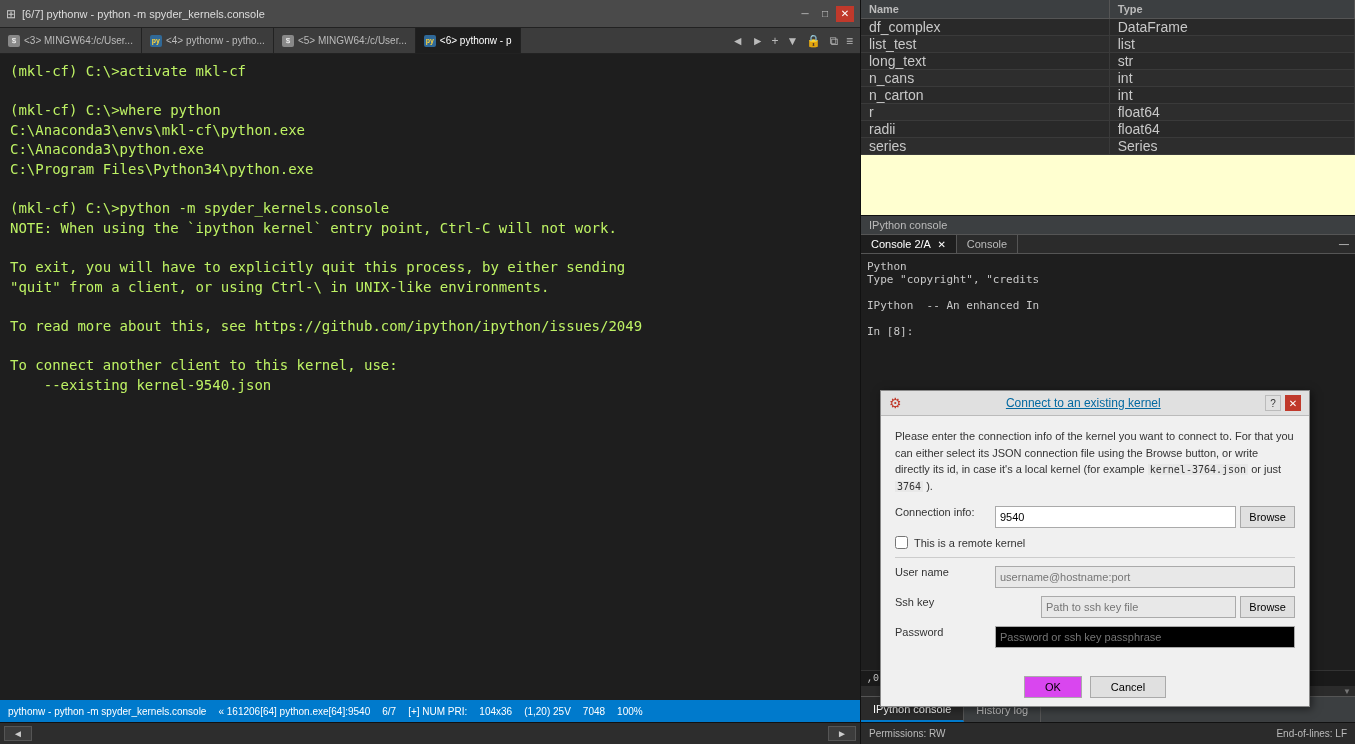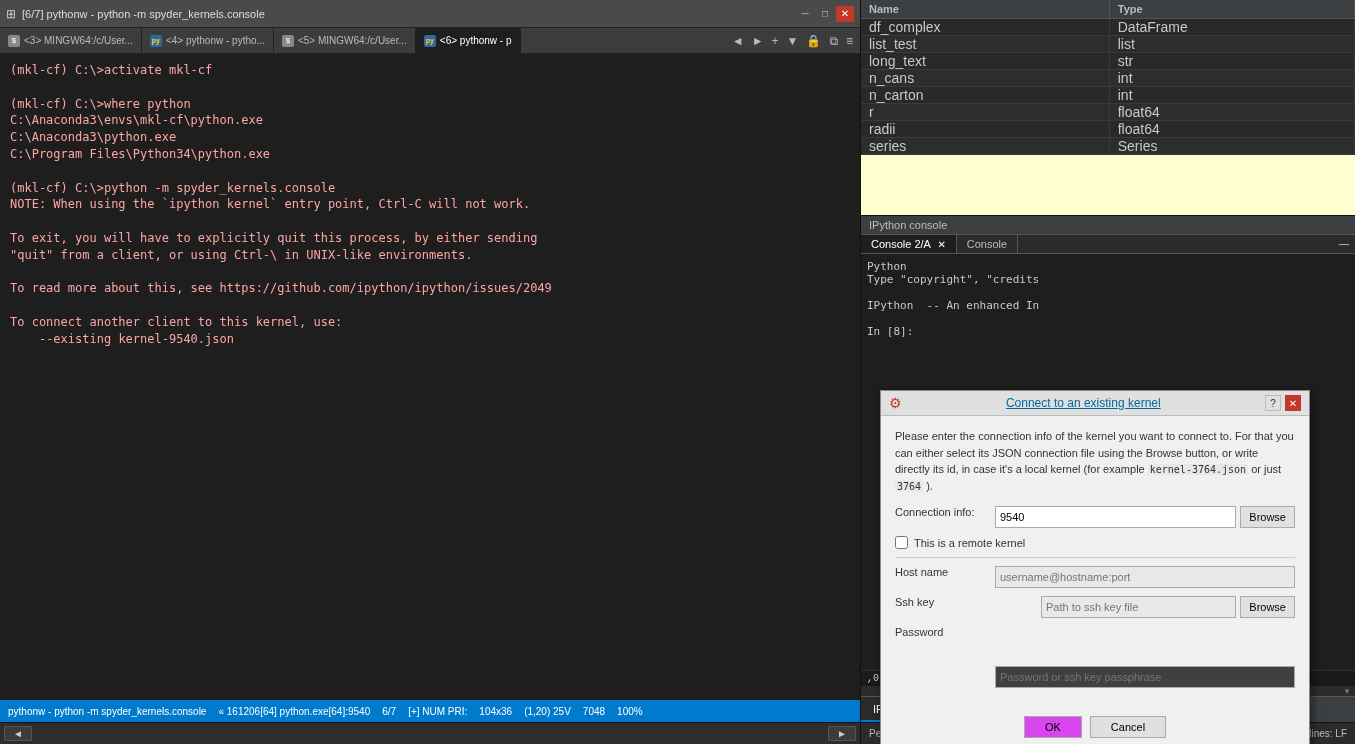--- a/index.html
+++ b/index.html
@@ -49,23 +49,23 @@
     .tab-item.active { background: #1e1e1e; color: #fff; }
     .tab-icon-mingw { display: inline-block; width: 12px; height: 12px; background: #888; border-radius: 2px; font-size: 8px; color: #fff; text-align: center; line-height: 12px; }
     .tab-icon-py { display: inline-block; width: 12px; height: 12px; background: #306998; border-radius: 2px; font-size: 7px; color: #ffd43b; text-align: center; line-height: 12px; font-weight: bold; }
     .tab-controls { display: flex; align-items: center; gap: 2px; margin-left: auto; padding-right: 4px; }
     .tab-ctrl-btn { background: none; border: none; color: #bbb; cursor: pointer; font-size: 12px; padding: 0 3px; }
 
     
     .terminal-content {
       flex: 1;
       background: #1e1e1e;
-      color: #fca5a5;
+      color: #bef264;
       font-family: 'Courier New', Courier, monospace;
-      font-size: 12px;
+      font-size: 14px;
       padding: 8px 10px;
       overflow-y: auto;
       line-height: 1.4;
     }
     .terminal-content pre { white-space: pre-wrap; word-break: break-all; }
 
     
     .terminal-statusbar {
       background: #007acc;
       height: 22px;
@@ -375,33 +375,33 @@
       </div>
 
       <div class="modal-checkbox-row">
         <input type="checkbox" class="modal-checkbox" style="">
         <span class="modal-checkbox-label">This is a remote kernel</span>
       </div>
 
       <hr class="modal-separator">
 
       <div class="modal-row">
-        <span class="modal-label">Host name</span>
+        <span class="modal-label">User name</span>
         <input class="modal-input" type="text" style="background: rgb(232, 232, 232); color: rgb(153, 153, 153);" placeholder="username@hostname:port">
       </div>
 
       <div class="modal-row">
         <span class="modal-label">Ssh key</span>
         <input class="modal-input" type="text" style="background: rgb(232, 232, 232); color: rgb(153, 153, 153); margin-left: 46px;" placeholder="Path to ssh key file">
         <button class="modal-browse">Browse</button>
       </div>
 
       <div class="modal-row">
         <span class="modal-label">Password</span>
-        <input class="modal-input" type="password" style="background: #404040; color: rgb(153, 153, 153); margin-top: 40px;" placeholder="Password or ssh key passphrase">
+        <input class="modal-input" type="password" style="background: #000000; color: rgb(153, 153, 153);" placeholder="Password or ssh key passphrase">
       </div>
 
     </div>
     <div class="modal-footer">
       <button class="modal-ok">OK</button>
       <button class="modal-cancel">Cancel</button>
     </div>
   </div>
 
 </div>

